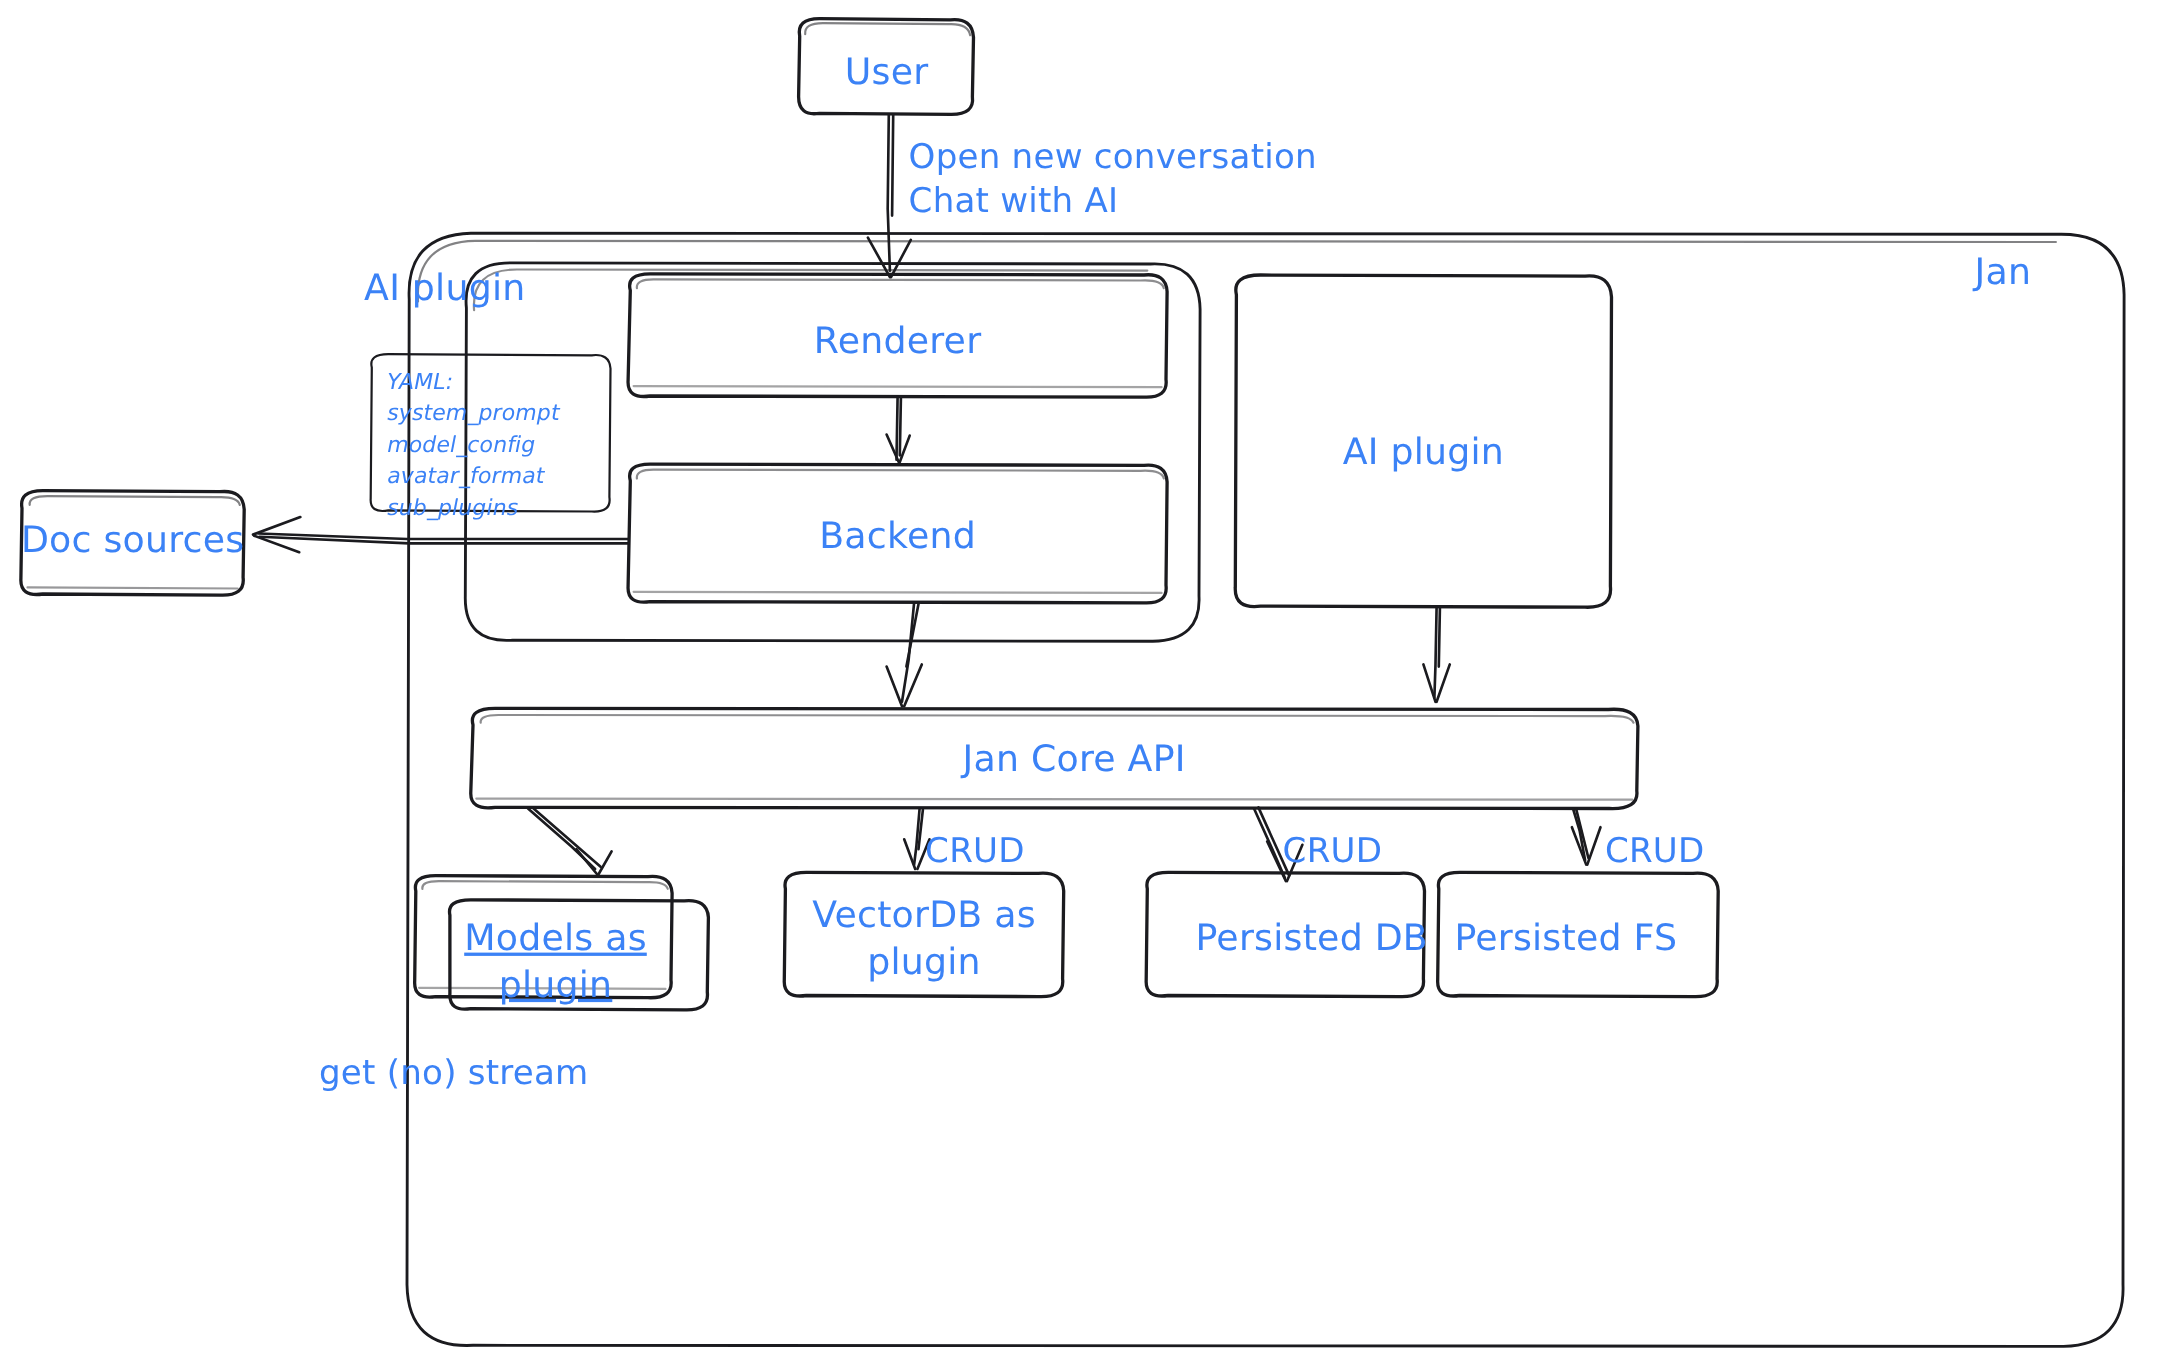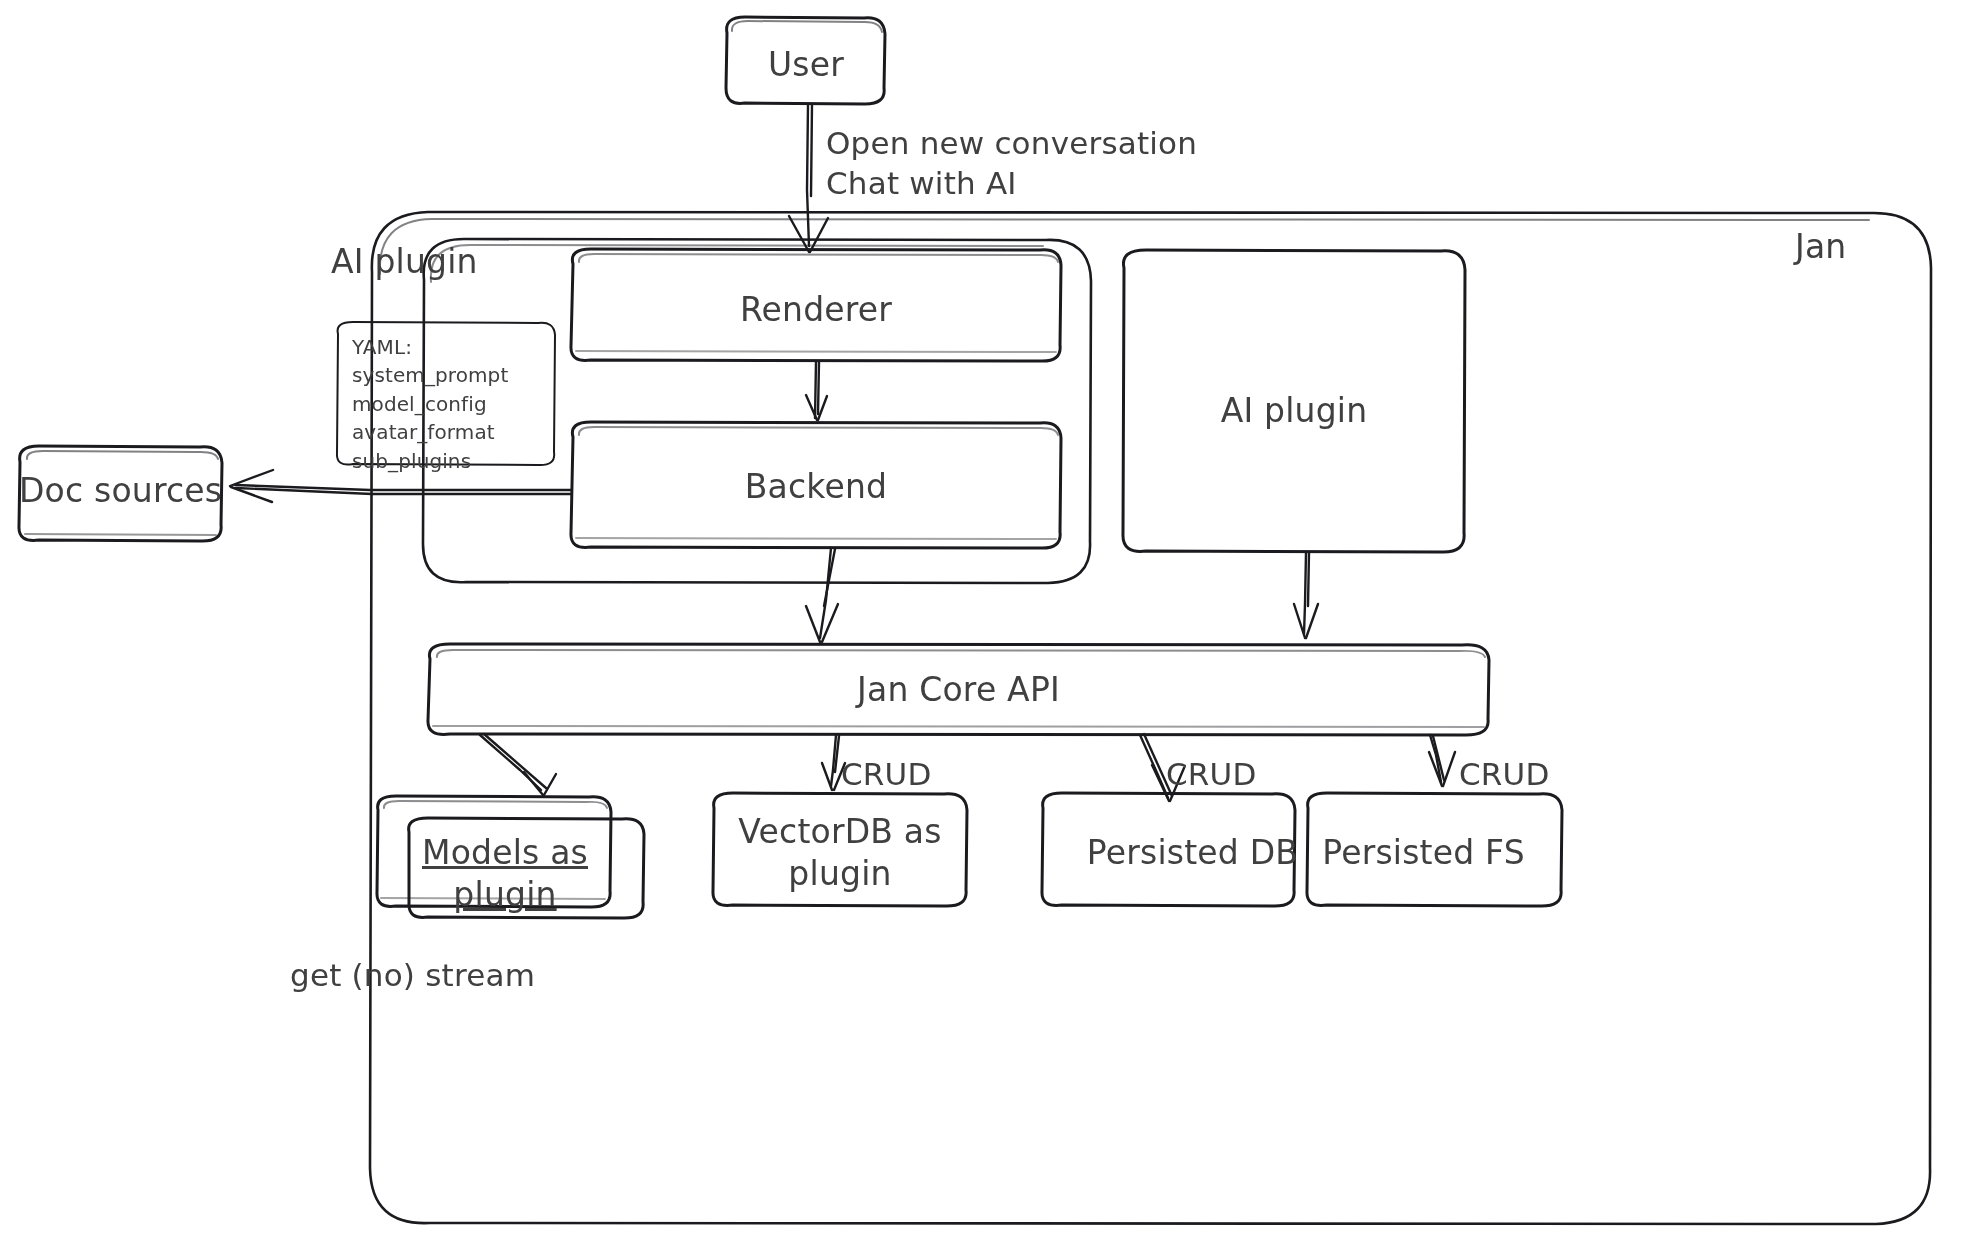--- a/index.html
+++ b/index.html
@@ -22,21 +22,21 @@
     left: 0;
     top: 0;
     width: 1981px;
     height: 1246px;
   }
   .node-label,
   .edge-label,
   .group-label,
   .yaml-text {
     position: absolute;
-    color: #404040;
+    color: #3b82f6;
     font-family: "DejaVu Sans", sans-serif;
     white-space: pre;
     pointer-events: none;
   }
   .node-label {
     font-size: 33px;
     text-align: center;
     line-height: 1.28;
     letter-spacing: 0.2px;
   }
@@ -46,20 +46,21 @@
     letter-spacing: 0.2px;
   }
   .group-label {
     font-size: 33px;
     letter-spacing: 0.2px;
   }
   .yaml-text {
     font-size: 20px;
     line-height: 1.42;
     letter-spacing: 0.1px;
+    font-style: italic;
   }
   .hit {
     position: absolute;
   }
 </style>
 </head>
 <body>
 
 <div id="canvas">
 
@@ -240,21 +241,21 @@
   <div class="yaml-text" style="left:352px; top:333px; width:200px;">YAML:
 system_prompt
 model_config
 avatar_format
 sub_plugins</div>
   <div class="hit" style="left:337px; top:321px; width:218px; height:146px;"></div>
 
   <div class="node-label" style="left:19px; top:470px; width:203px;">Doc sources</div>
   <div class="hit" style="left:18px; top:445px; width:205px; height:98px;"></div>
 
-  <div class="node-label" style="left:428px; top:669px; width:1061px;">Jan Core API</div>
+  <div class="node-label" style="left:428px; top:669px; width:1061px;padding-left:18px;">Jan Core API</div>
   <div class="hit" style="left:428px; top:643px; width:1061px; height:94px;"></div>
 
   <div class="node-label" style="left:409px; top:832px; width:192px;text-decoration:underline;">Models as
 plugin</div>
   <div class="hit" style="left:377px; top:795px; width:267px; height:126px;"></div>
 
   <div class="node-label" style="left:713px; top:811px; width:254px;">VectorDB as
 plugin</div>
   <div class="hit" style="left:713px; top:792px; width:254px; height:116px;"></div>
 

